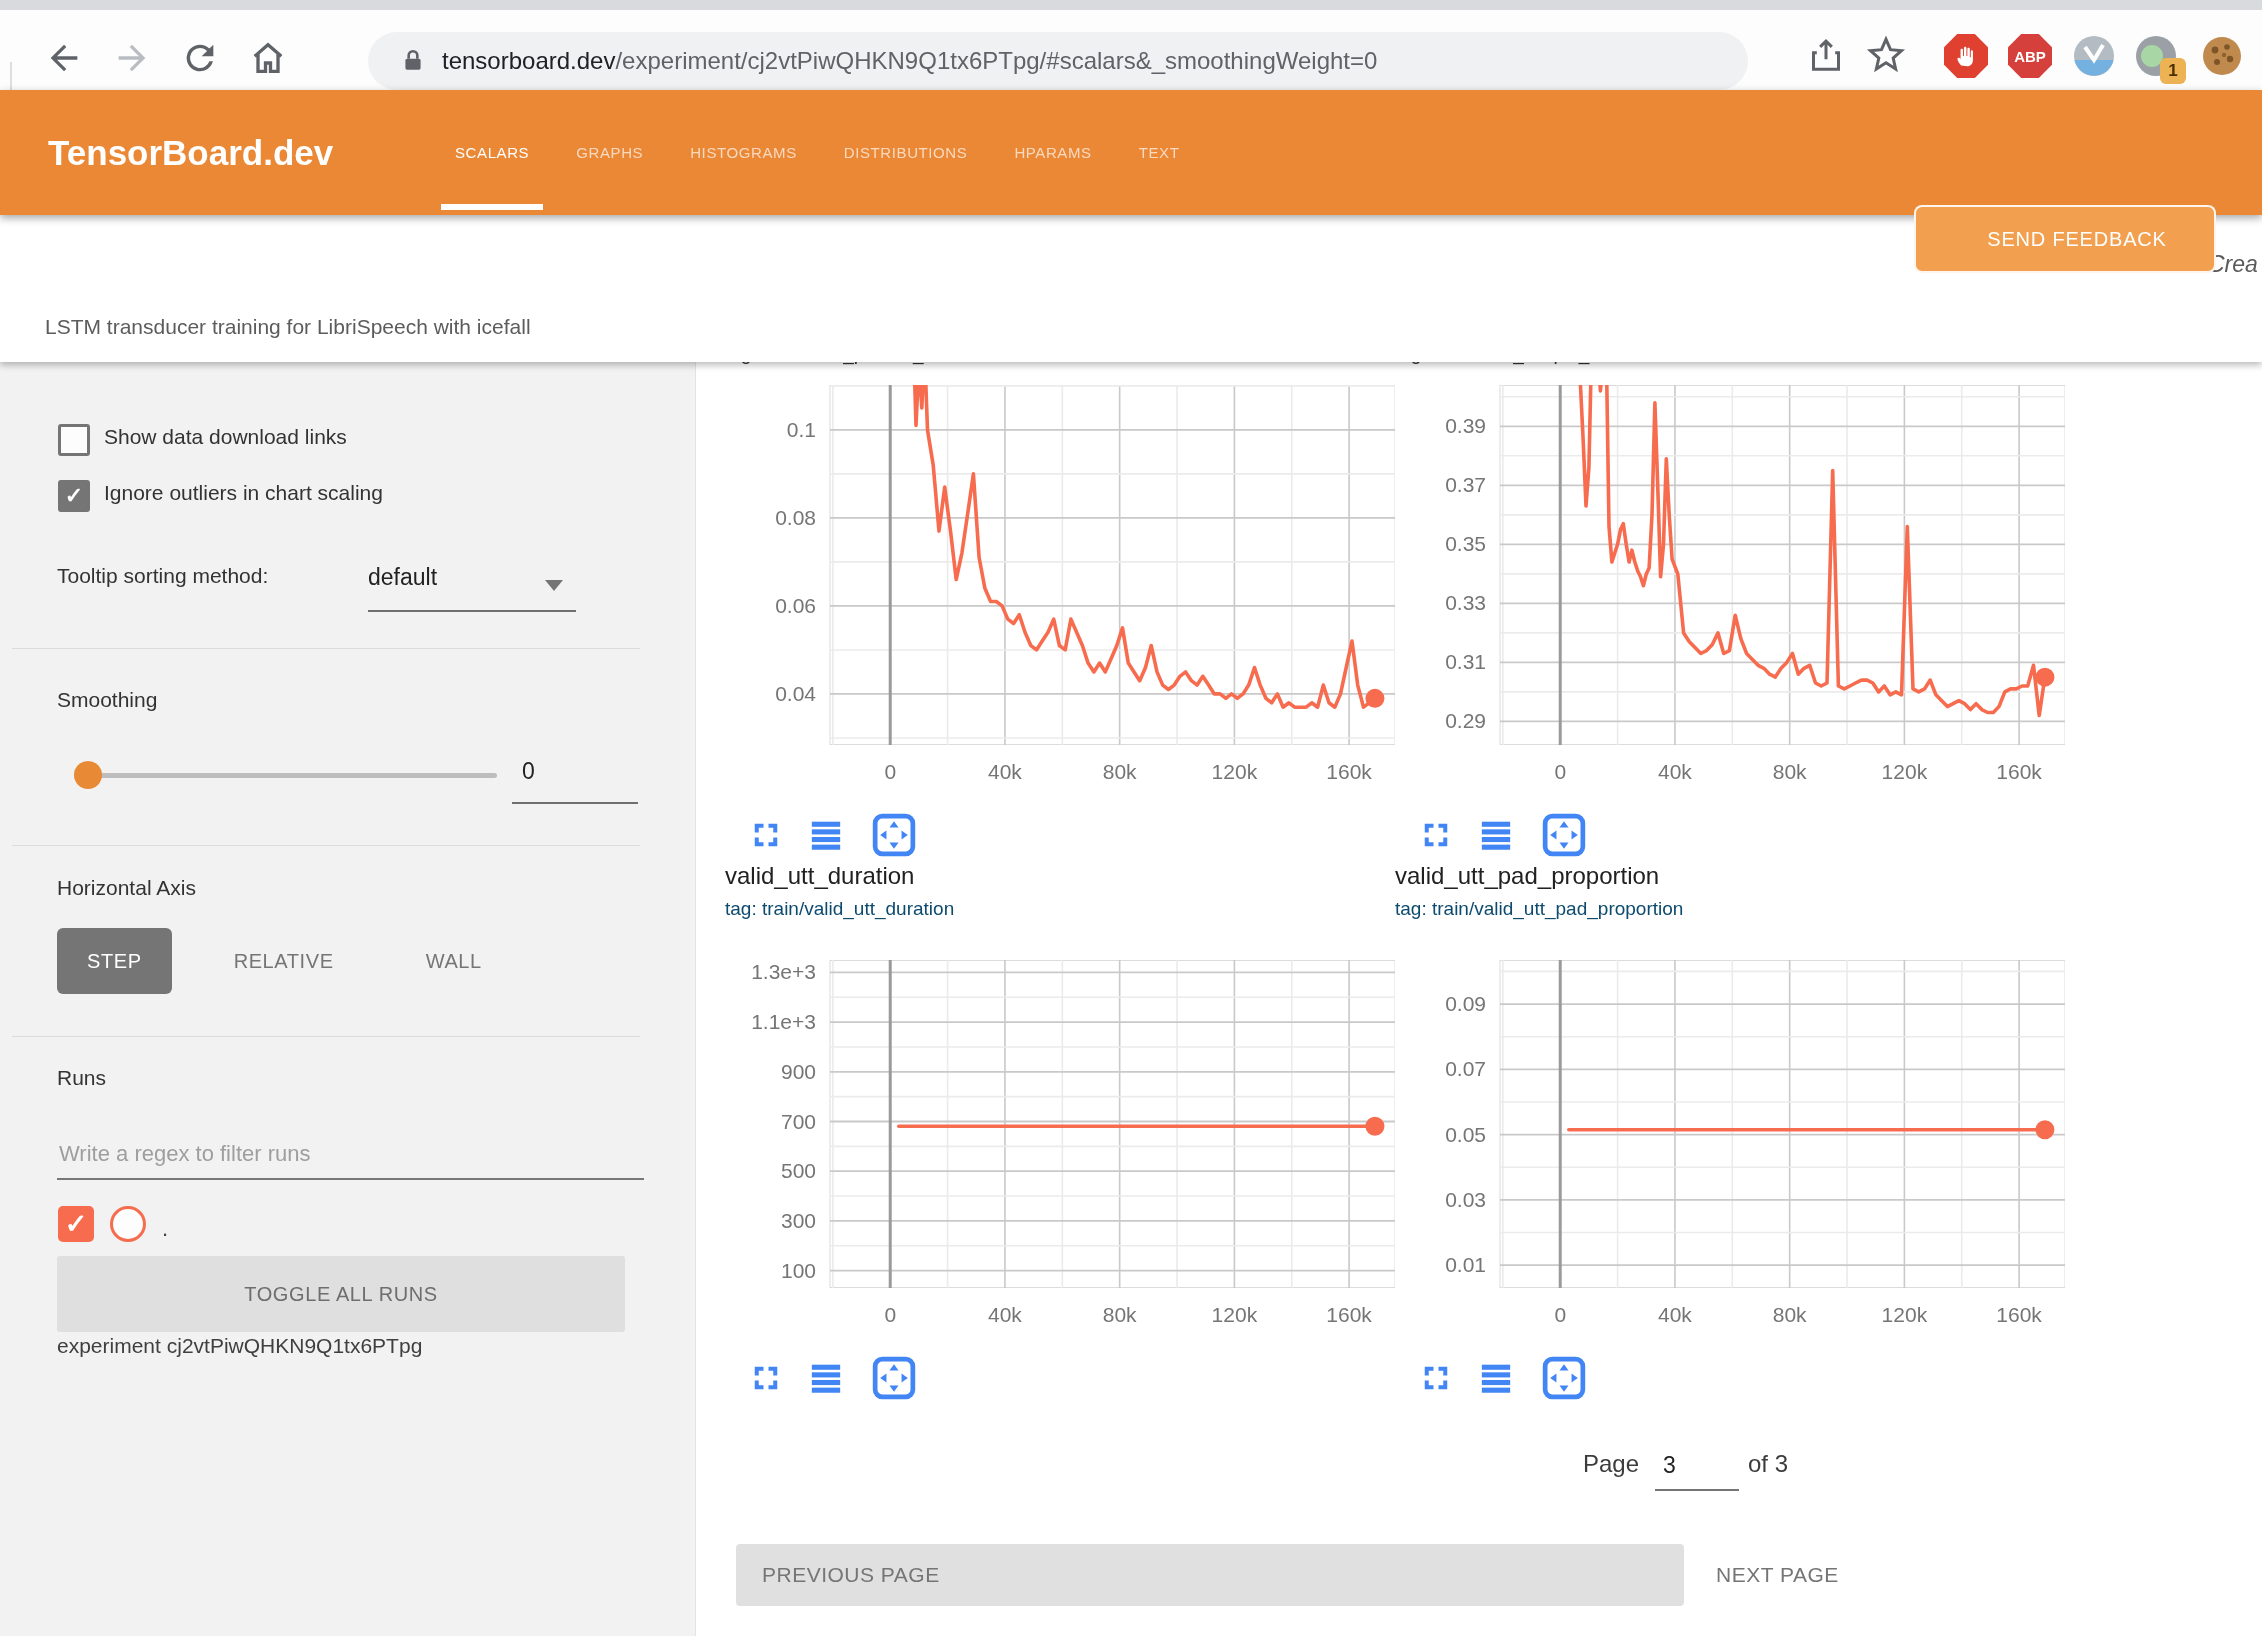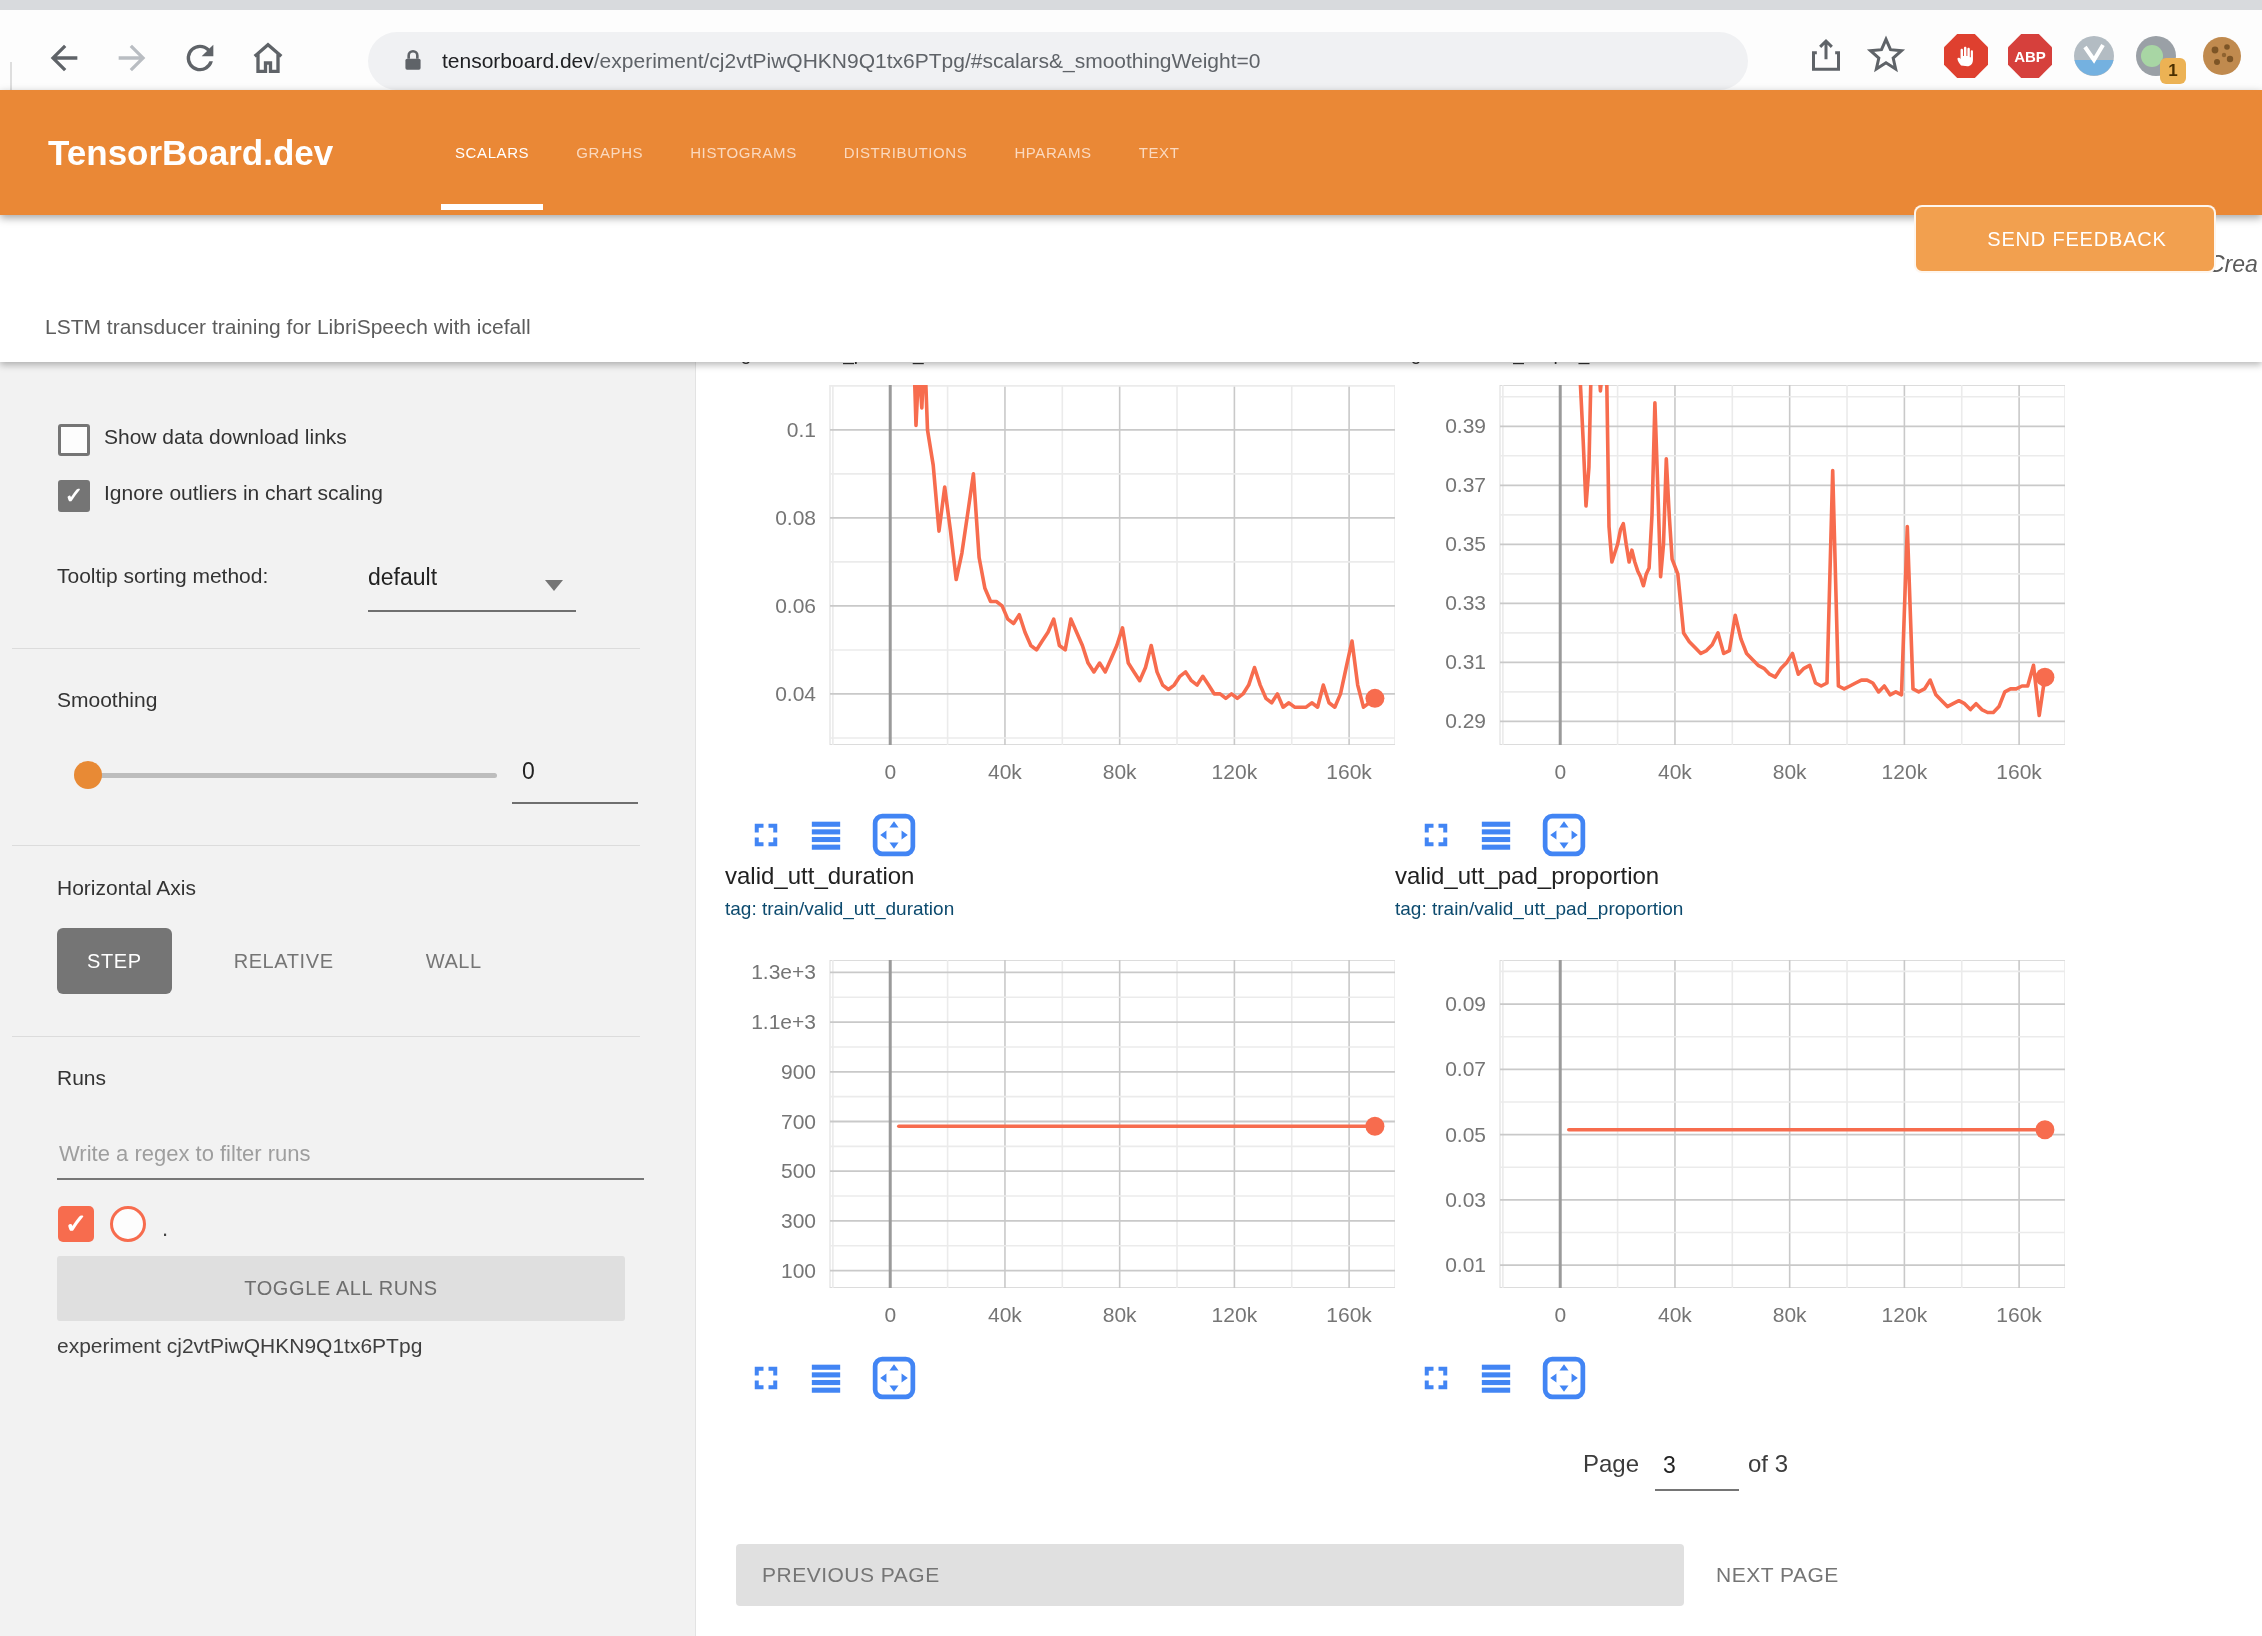--- a/index.html
+++ b/index.html
@@ -8,21 +8,21 @@
   .abs{position:absolute;}
 
   
   .top-strip{left:0;top:0;width:2262px;height:10px;background:#d8dadd;}
   .browser-bar{left:0;top:10px;width:2262px;height:80px;background:#fdfdfd;}
   .nav-ic{top:28px;width:40px;height:40px;}
   .nav-ic svg{width:40px;height:40px;}
   .url-pill{left:368px;top:22px;width:1380px;height:58px;border-radius:29px;background:#f0f1f3;
             display:flex;align-items:center;}
   .url-lock{margin-left:32px;width:26px;height:26px;flex:none;}
-  .url-text{margin-left:16px;font-size:21px;white-space:nowrap;overflow:hidden;}
+  .url-text{margin-left:16px;font-size:24px;white-space:nowrap;overflow:hidden;}
   .url-host{color:#202124;}
   .url-path{color:#5f6368;}
   .ext{top:24px;width:48px;height:48px;}
   .octagon{width:44px;height:44px;clip-path:polygon(30% 0,70% 0,100% 30%,100% 70%,70% 100%,30% 100%,0 70%,0 30%);
            display:flex;align-items:center;justify-content:center;}
   .abp-txt{color:#fff;font-weight:bold;font-size:15px;letter-spacing:0;}
   .badge-1{position:absolute;left:26px;top:24px;width:26px;height:26px;border-radius:6px;background:#ecb254;
            color:#4a3000;font-weight:bold;font-size:17px;display:flex;align-items:center;justify-content:center;}
   .window-edge{left:10px;top:62px;width:2px;height:1574px;background:rgba(0,0,0,0.12);}
 
@@ -63,21 +63,21 @@
   .axis-btn{height:66px;padding:0 30px;display:flex;align-items:center;justify-content:center;
             font-size:20px;letter-spacing:0.6px;color:#757575;border-radius:6px;}
   .axis-btn.sel{background:#757575;color:#ffffff;}
   .regex-input{position:absolute;left:57px;top:768px;width:583px;height:46px;background:transparent;border:none;
                border-bottom:2px solid #777;font-size:22px;color:#333;font-family:"Liberation Sans",sans-serif;outline:none;}
   .regex-input::placeholder{color:#9e9e9e;}
   .run-row{position:absolute;left:58px;top:842px;display:flex;gap:16px;align-items:center;height:40px;}
   .run-cb{width:36px;height:36px;border-radius:5px;color:#fff;font-size:27px;font-weight:bold;line-height:36px;text-align:center;}
   .run-circle{width:30px;height:30px;border-radius:50%;background:#fdfdfd;border-width:3px;border-style:solid;}
   .run-dot-name{font-size:22px;color:#444;margin-top:10px;}
-  .toggle-btn{position:absolute;left:57px;top:894px;width:568px;height:65px;background:#dfdfdf;border-radius:3px;
+  .toggle-btn{position:absolute;left:57px;top:894px;width:568px;height:76px;background:#dfdfdf;border-radius:3px;
               color:#6e6e6e;font-size:20px;letter-spacing:0.6px;display:flex;align-items:center;justify-content:center;}
   .exp-line{position:absolute;left:57px;top:972px;font-size:21px;color:#3f3f3f;}
 
   
   .main-area{left:696px;top:362px;width:1566px;height:1274px;background:#ffffff;}
   .chart-card{position:absolute;width:670px;}
   .sliver{position:absolute;left:0;top:0;width:560px;height:16px;overflow:hidden;}
   .sliver span{display:block;margin-top:-14px;font-size:19px;line-height:22px;color:#333;white-space:nowrap;}
   .chart-title{position:absolute;left:0;top:0;font-size:24px;color:#212121;}
   .chart-tag{position:absolute;left:0;top:36px;font-size:19px;color:#0c4a6e;}

